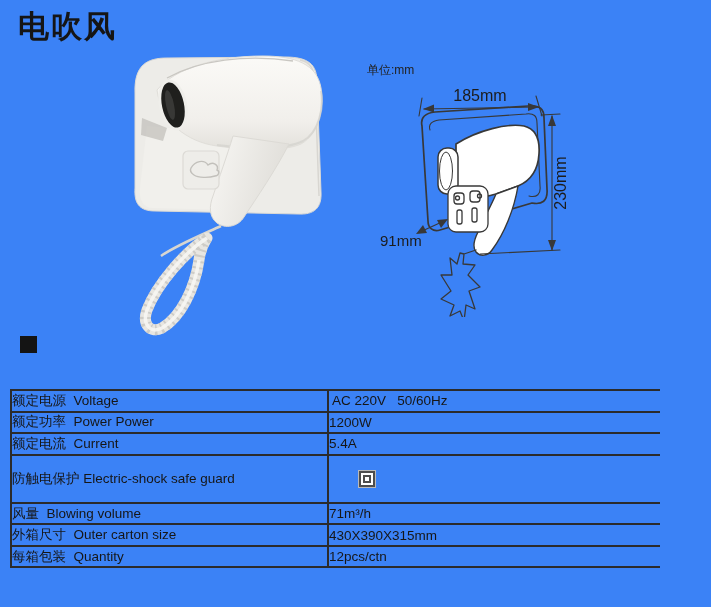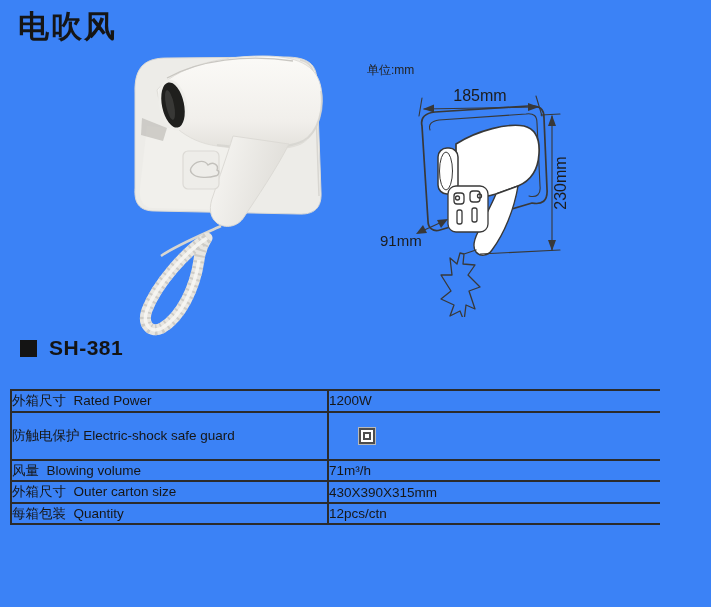--- a/index.html
+++ b/index.html
@@ -146,28 +146,35 @@
       </g>
 
       <text x="104" y="19" font-size="16" text-anchor="middle">185mm</text>
       <text x="190" y="101" font-size="16" text-anchor="middle" transform="rotate(-90 190 101)">230mm</text>
       <text x="4" y="164" font-size="15">91mm</text>
     </svg>
   </div>
 
   <div class="model-row">
     <span class="model-bullet"></span>
-    <span class="model-name">SH-381</span>
   </div>
 
   <table class="specs">
     <tbody>
+        <tr>
+      <td class="c-label">额定电源  Voltage</td>
+      <td class="c-value"> AC 220V   50/60Hz</td>
+    </tr>
     <tr>
-      <td class="c-label">外箱尺寸  Rated Power</td>
+      <td class="c-label">额定功率  Power Power</td>
       <td class="c-value">1200W</td>
+    </tr>
+    <tr>
+      <td class="c-label">额定电流  Current</td>
+      <td class="c-value">5.4A</td>
     </tr>
     <tr>
       <td class="c-label">防触电保护 Electric-shock safe guard</td>
       <td class="c-value">
         <span class="dbl-sq"><span class="dbl-sq-inner"></span></span>
       </td>
     </tr>
     <tr>
       <td class="c-label">风量  Blowing volume</td>
       <td class="c-value">71m³/h</td>

